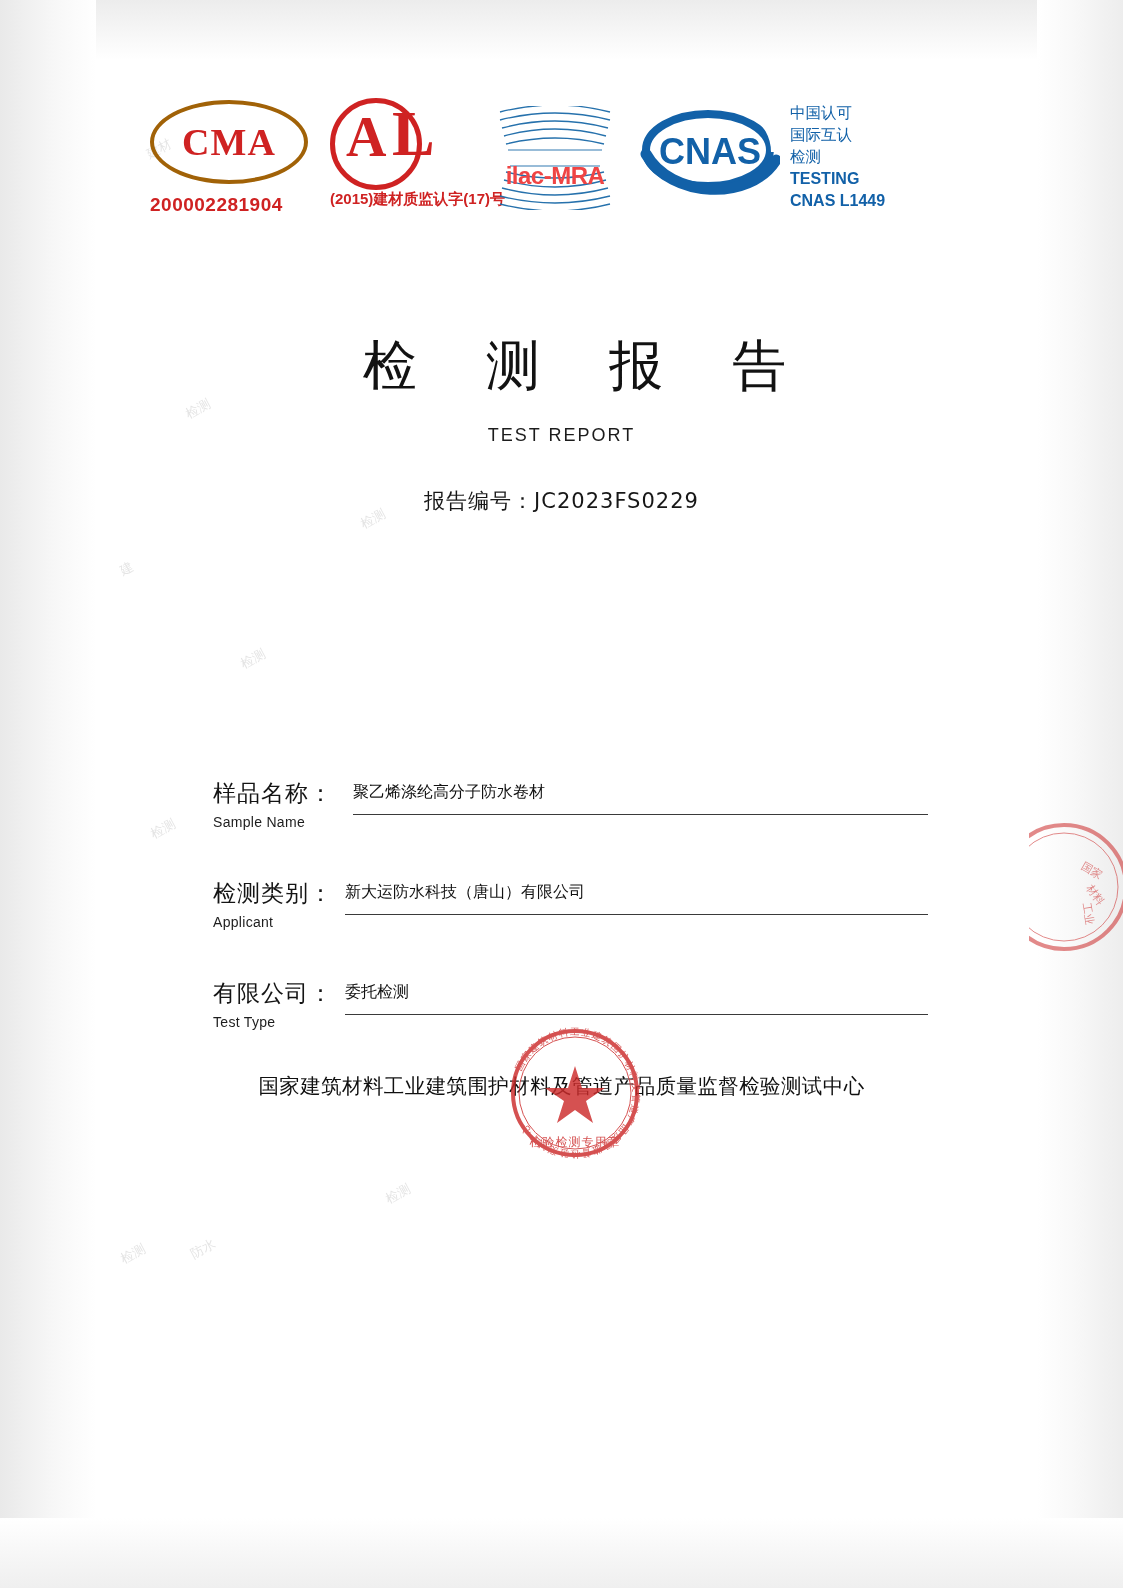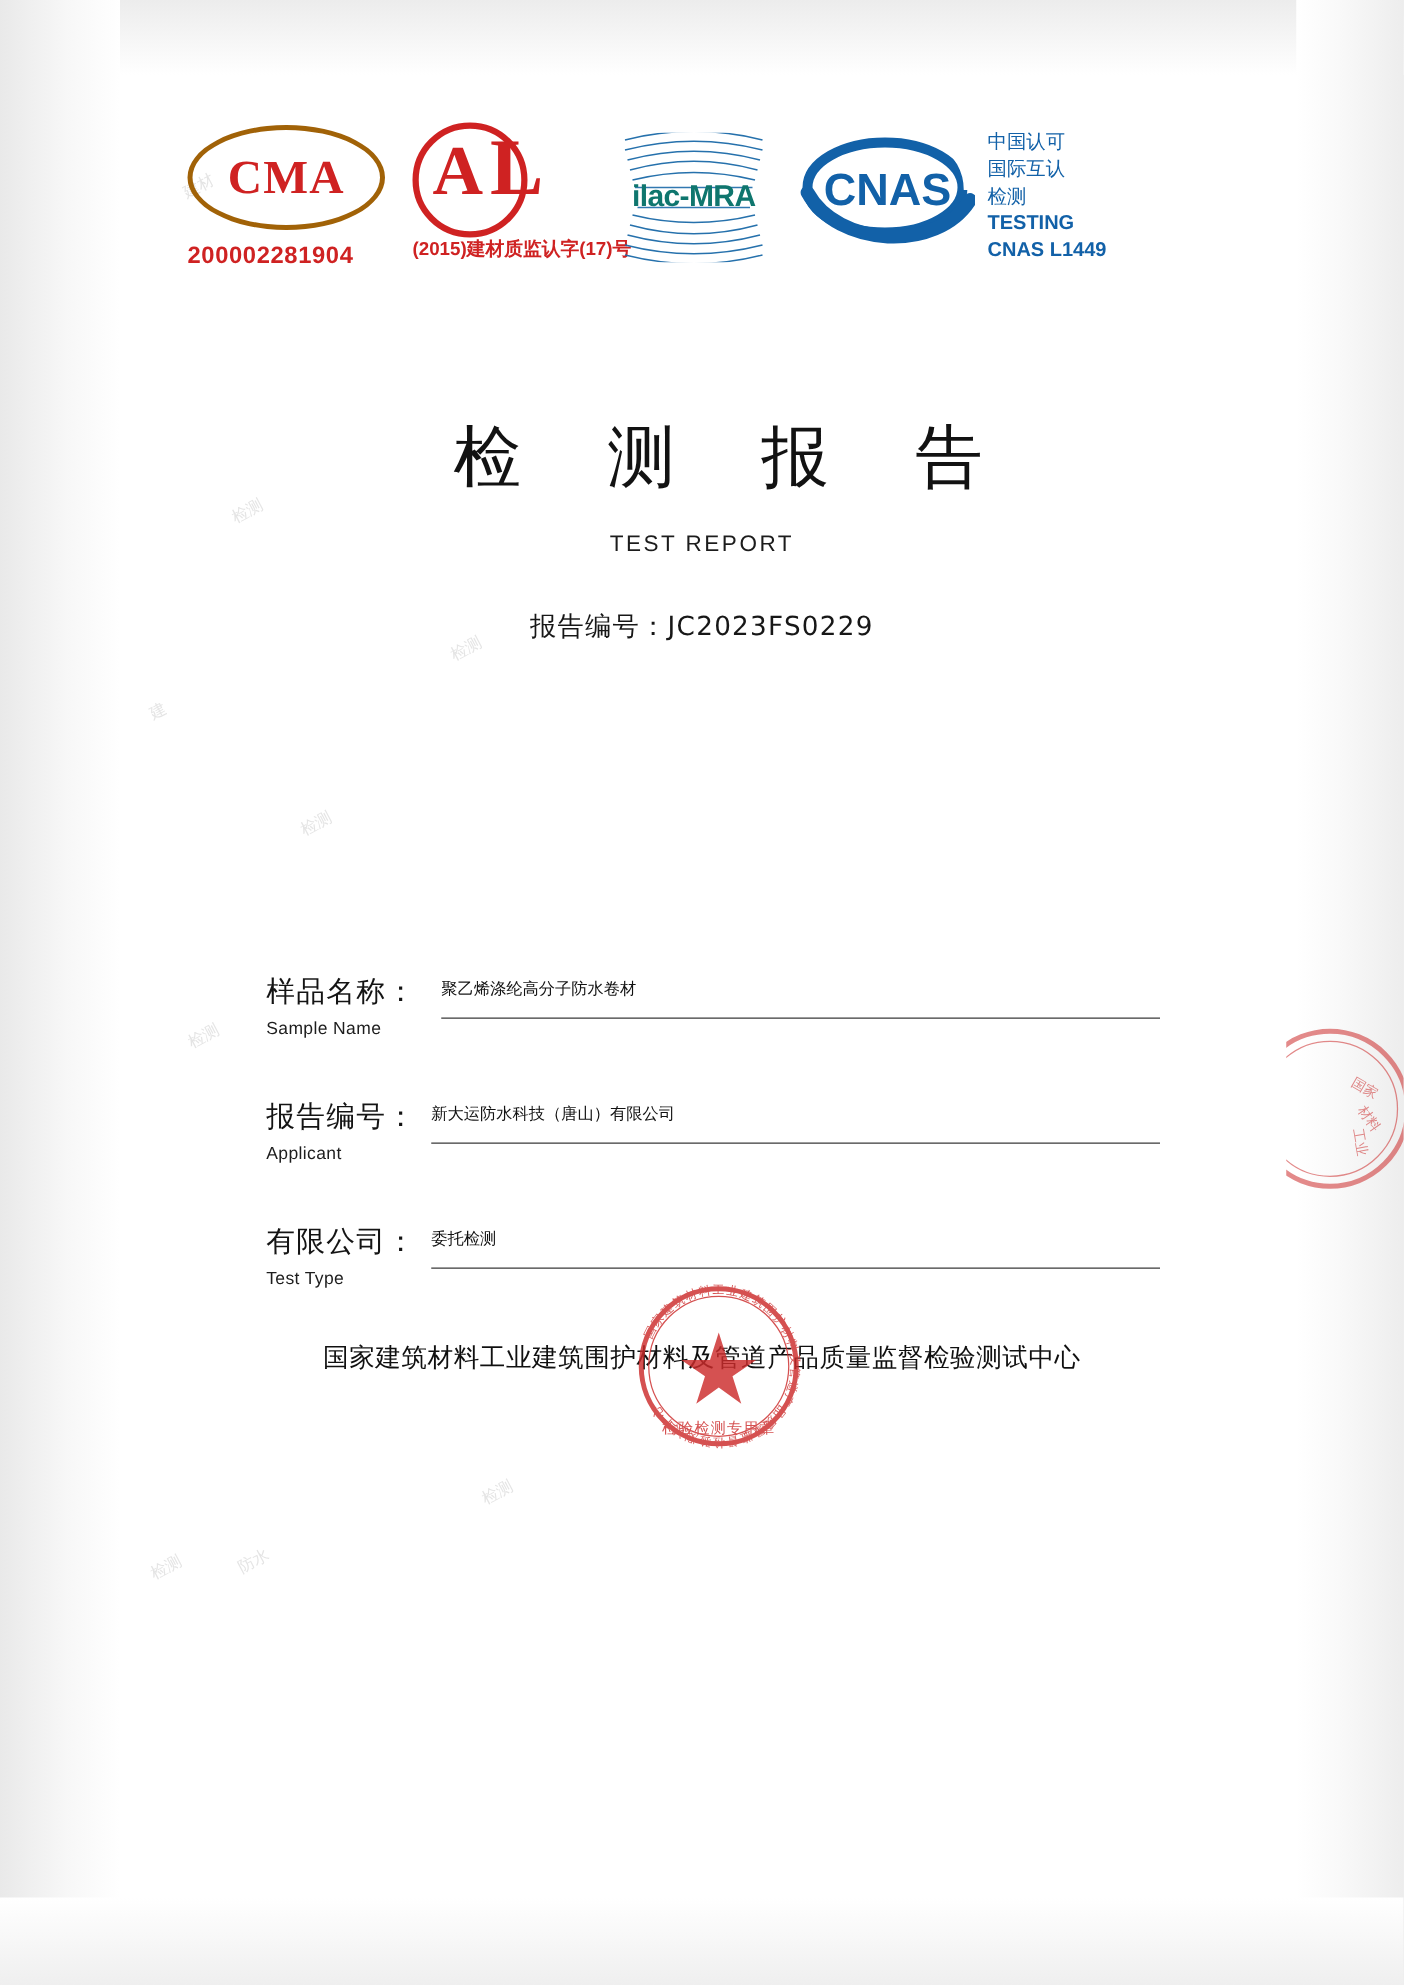--- a/index.html
+++ b/index.html
@@ -122,25 +122,25 @@
     font-weight: bold;
     color: #cf2222;
     white-space: nowrap;
   }
 
   
   .ilac { left: 340px; top: 6px; width: 140px; height: 110px; }
   .ilac-wrap { position: relative; width: 130px; height: 104px; overflow: hidden; }
   .ilac-text {
     position: absolute;
-    left: 0; right: 0; top: 38px;
+    left: 0; right: 0; top: 56px;
     text-align: center;
     font-size: 24px;
     font-weight: bold;
-    color: #0f766e;
+    color: #ef4444;
     letter-spacing: -0.5px;
     z-index: 3;
   }
 
   
   .cnas { left: 490px; top: 2px; width: 270px; }
   .cnas-wrap { position: relative; width: 140px; height: 100px; }
   .cnas-text {
     position: absolute;
     left: 0; right: 0; top: 50%;
@@ -221,21 +221,21 @@
     left: 0; top: 36px;
     font-size: 14px;
     color: #1d1d1d;
     letter-spacing: 0.3px;
   }
   .field-value {
     position: absolute;
     left: 140px;
     top: 4px;
     right: 0;
-    font-size: 13px;
+    font-size: 16px;
     font-family: "DejaVu Sans", sans-serif;
     color: #121212;
     padding-bottom: 8px;
   }
   .field-rule {
     position: absolute;
     left: 140px;
     right: 0;
     top: 36px;
     border-bottom: 1.4px solid #3a3a3a;
@@ -387,21 +387,21 @@
   <div class="fields">
 
     <div class="field-row row-sample">
       <div class="field-label-cn">样品名称：</div>
       <div class="field-label-en">Sample Name</div>
       <div class="field-value">聚乙烯涤纶高分子防水卷材</div>
       <div class="field-rule"></div>
     </div>
 
     <div class="field-row row-applicant">
-      <div class="field-label-cn">报告编号：</div>
+      <div class="field-label-cn">检测类别：</div>
       <div class="field-label-en">Applicant</div>
       <div class="field-value">新大运防水科技（唐山）有限公司</div>
       <div class="field-rule"></div>
     </div>
 
     <div class="field-row row-type">
       <div class="field-label-cn">有限公司：</div>
       <div class="field-label-en">Test Type</div>
       <div class="field-value">委托检测</div>
       <div class="field-rule"></div>

